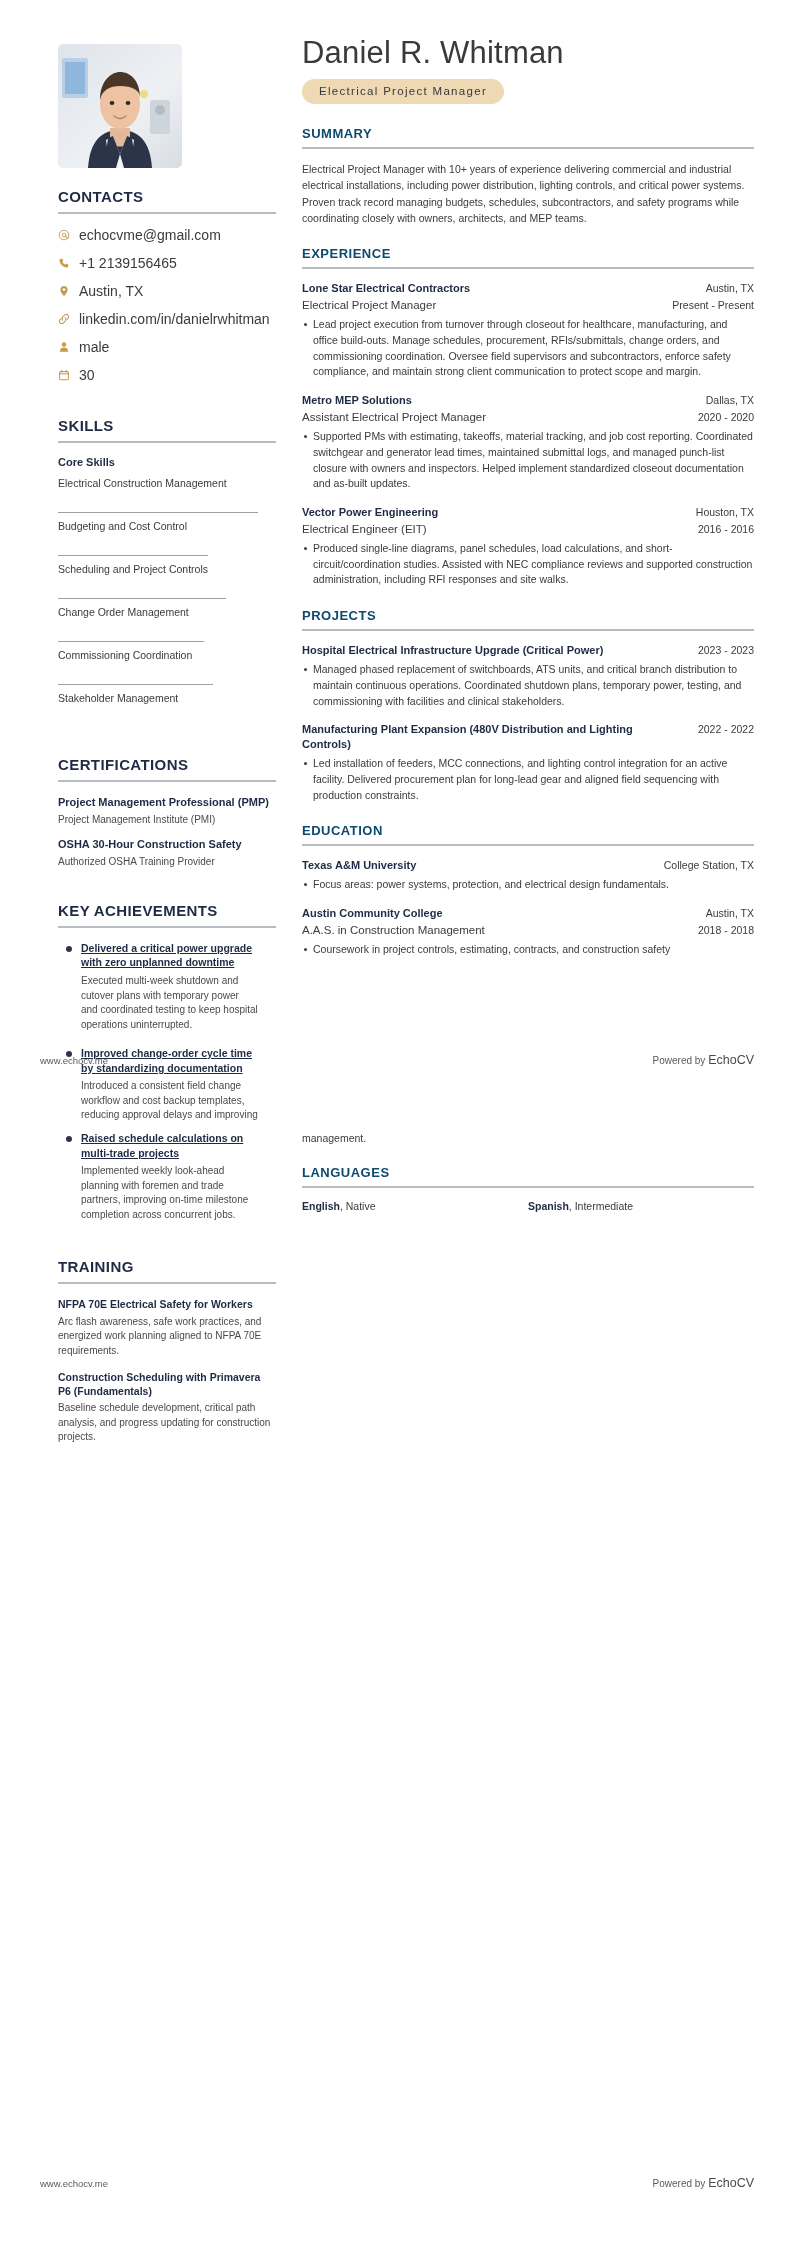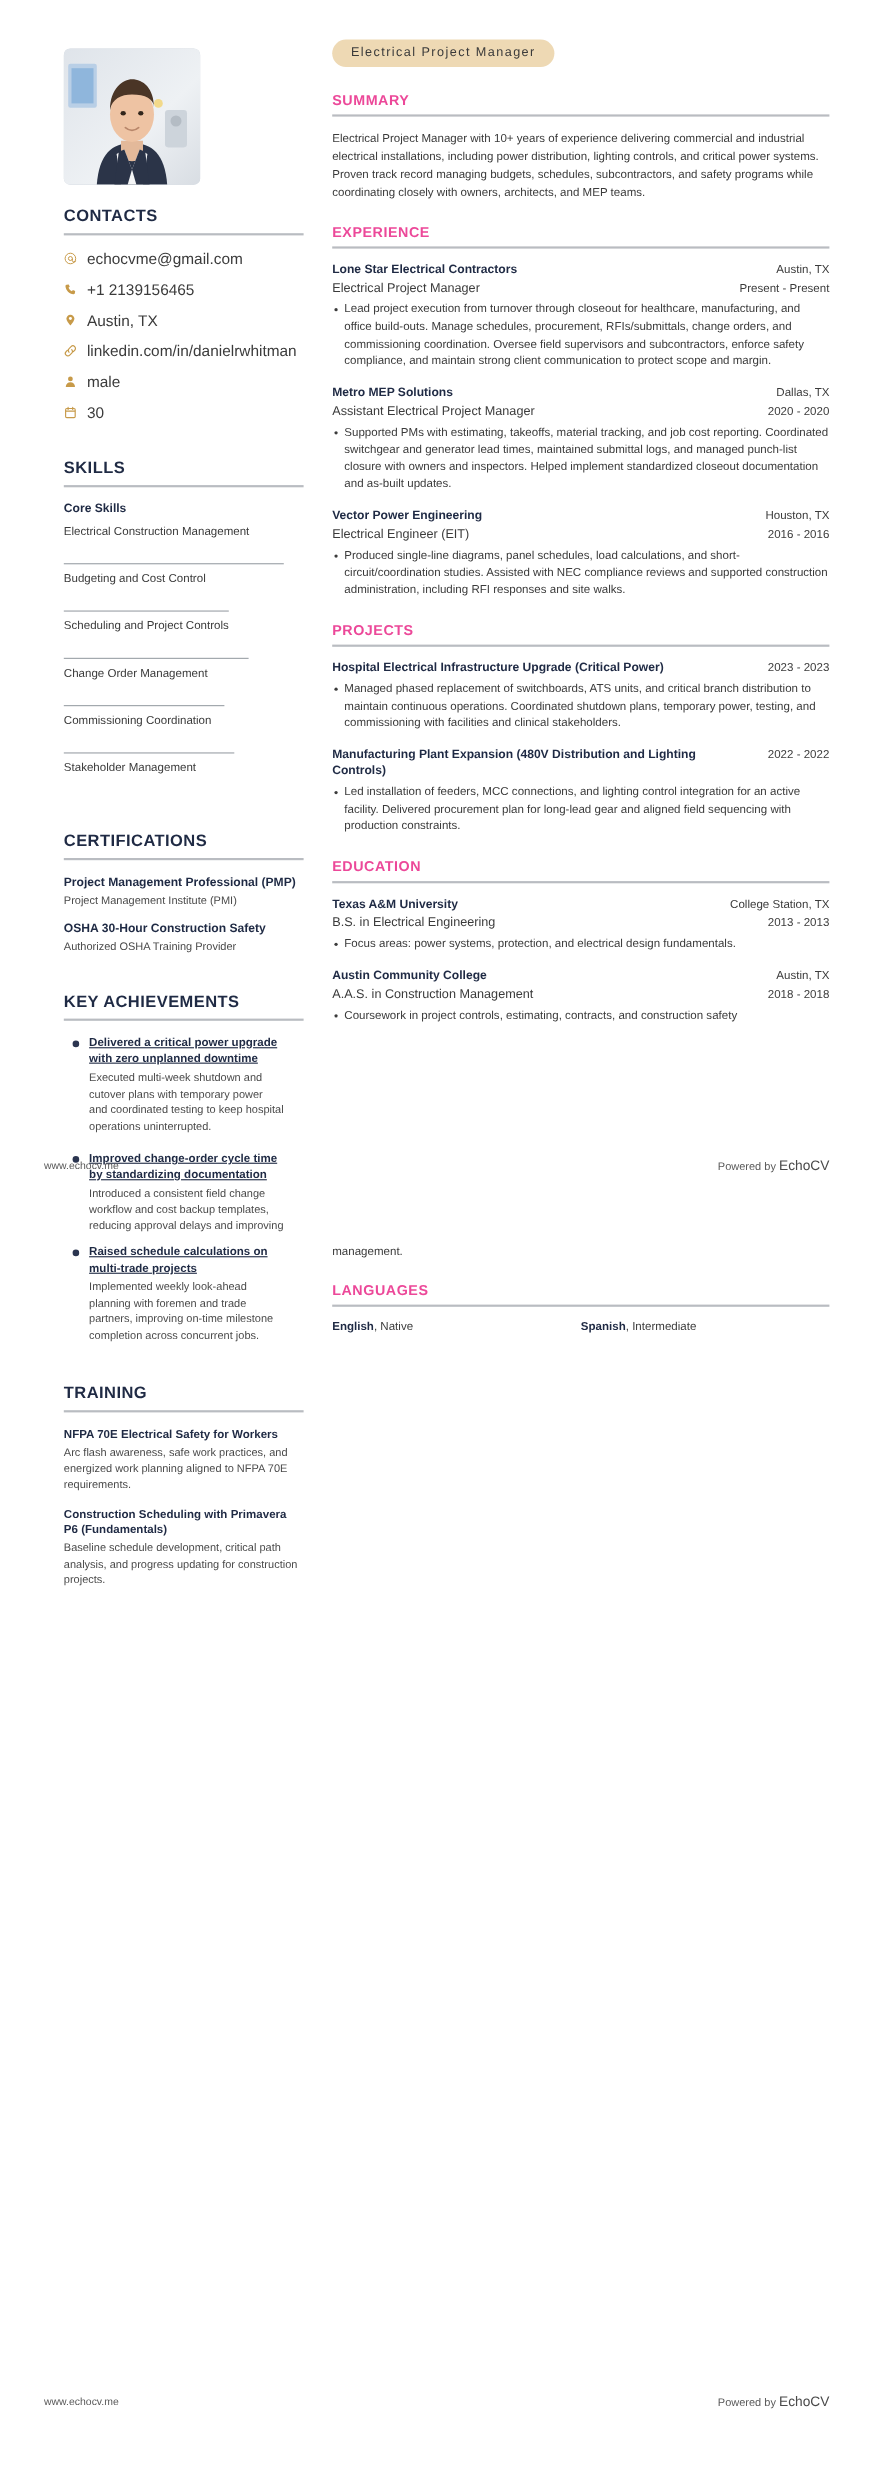--- a/index.html
+++ b/index.html
@@ -167,21 +167,21 @@
     letter-spacing: 1.3px;
     padding: 6px 17px 7px 17px;
     border-radius: 14px;
     margin-bottom: 22px;
   }
 
   .sec-heading {
     font-size: 13px;
     font-weight: bold;
     letter-spacing: .5px;
-    color: #ec4899;
+    color: #0c4a6e;
     margin-bottom: 6px;
   }
   .sec-rule {
     height: 2px;
     background: #b9bcc1;
     margin-bottom: 12px;
   }
   .sec { margin-bottom: 20px; }
 
   .summary-text {
@@ -420,20 +420,21 @@
       <div class="ach-item">
         <span class="ach-bullet"></span>
         <div class="ach-body">
           <div class="ach-title">Improved change-order cycle time by standardizing documentation</div>
           <div class="ach-desc">Introduced a consistent field change workflow and cost backup templates, reducing approval delays and improving cash flow predictability.</div>
         </div>
       </div>
     </div>
 
     <div class="right-col">
+      <div class="name">Daniel R. Whitman</div>
       <div class="role-badge">Electrical Project Manager</div>
 
       <div class="sec">
         <div class="sec-heading">SUMMARY</div>
         <div class="sec-rule"></div>
         <div class="summary-text">Electrical Project Manager with 10+ years of experience delivering commercial and industrial electrical installations, including power distribution, lighting controls, and critical power systems. Proven track record managing budgets, schedules, subcontractors, and safety programs while coordinating closely with owners, architects, and MEP teams.</div>
       </div>
 
       <div class="sec">
         <div class="sec-heading">EXPERIENCE</div>
@@ -508,24 +509,20 @@
       </div>
 
       <div class="sec">
         <div class="sec-heading">EDUCATION</div>
         <div class="sec-rule"></div>
 
         <div class="entry">
           <div class="entry-head">
             <div class="entry-org">Texas A&amp;M University</div>
             <div class="entry-loc">College Station, TX</div>
-          </div>
-          <div class="entry-sub">
-            <div class="entry-role">B.S. in Electrical Engineering</div>
-            <div class="entry-dates">2013 - 2013</div>
           </div>
           <ul class="bullets">
             <li>Focus areas: power systems, protection, and electrical design fundamentals.</li>
           </ul>
         </div>
 
         <div class="entry">
           <div class="entry-head">
             <div class="entry-org">Austin Community College</div>
             <div class="entry-loc">Austin, TX</div>

